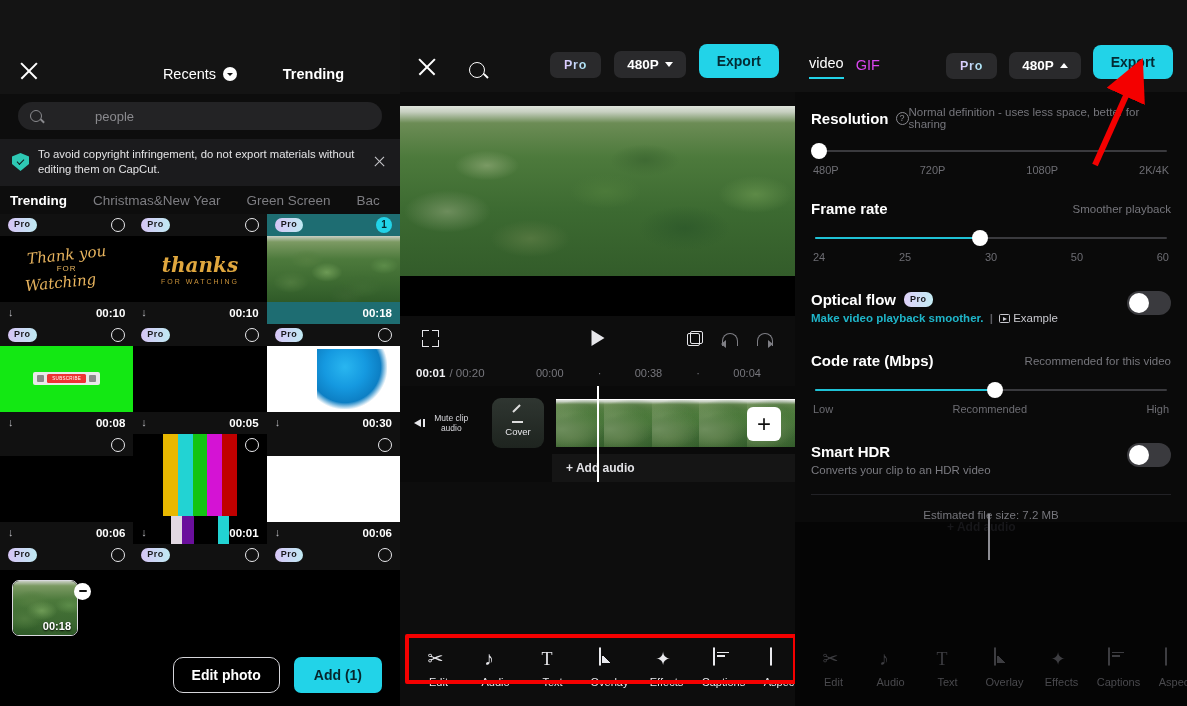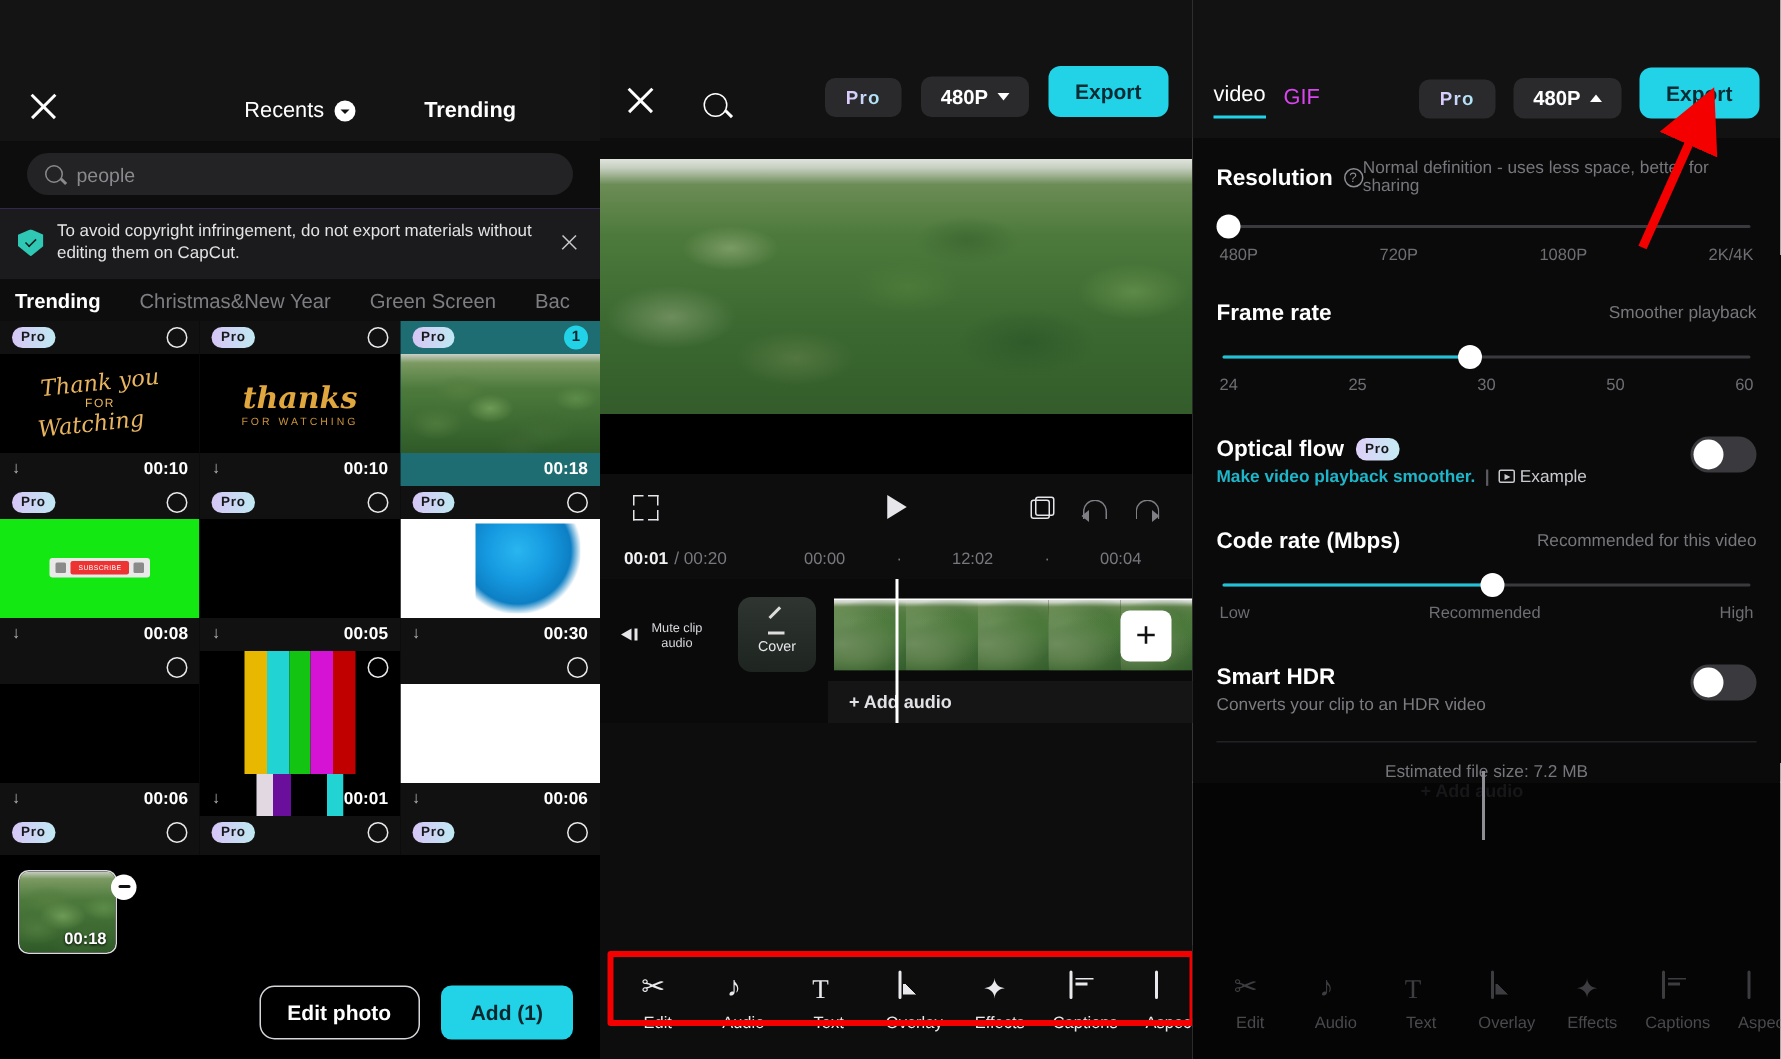--- a/index.html
+++ b/index.html
@@ -55,21 +55,21 @@
   }
   .mag {
     width: 12px; height: 12px; border: 1.5px solid #8a8a8e;
     border-radius: 50%; position: relative; flex: none;
   }
   .mag:after {
     content: ""; position: absolute; width: 5px; height: 1.5px;
     background: #8a8a8e; transform: rotate(45deg);
     right: -4px; bottom: 0px;
   }
-  .search-val { color: #8a8a8e; font-size: 13px; }
+  .search-val { color: #8a8a8e; font-size: 13px; margin-left: 44px; }
 
   .notice {
     background: #1b1b1d; margin: 0; padding: 8px 14px 9px 12px;
     display: flex; align-items: center; gap: 9px; position: relative;
   }
   .shield {
     width: 17px; height: 18px; flex: none;
     background: #2ec8b4;
     clip-path: polygon(50% 0%, 100% 20%, 100% 62%, 50% 100%, 0% 62%, 0% 20%);
     display: flex; align-items: center; justify-content: center;
@@ -644,21 +644,21 @@
           </span>
       </span>
     </div>
 
     <div class="timeruler">
       <span class="tcur">00:01</span>
       <span class="ttot">/ 00:20</span>
       <span class="ticks">
         <span class="tick-lbl">00:00</span>
         <span class="tick-lbl" style="width:60px">·</span>
-        <span class="tick-lbl">12:02</span>
+        <span class="tick-lbl">00:38</span>
         <span class="tick-lbl" style="width:60px">·</span>
         <span class="tick-lbl">00:04</span>
       </span>
     </div>
 
     <div class="timeline-area">
       <div class="tl-row">
         <div class="mute-col">
           <span class="spk-ic"></span>
           <span class="mute-lbl">Mute clip audio</span>

